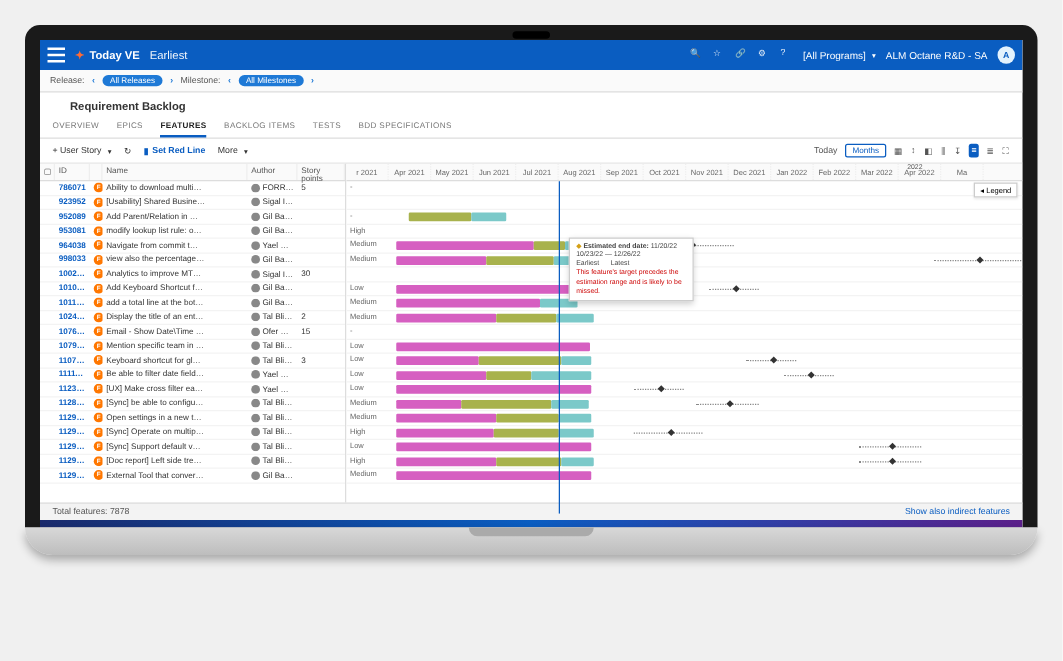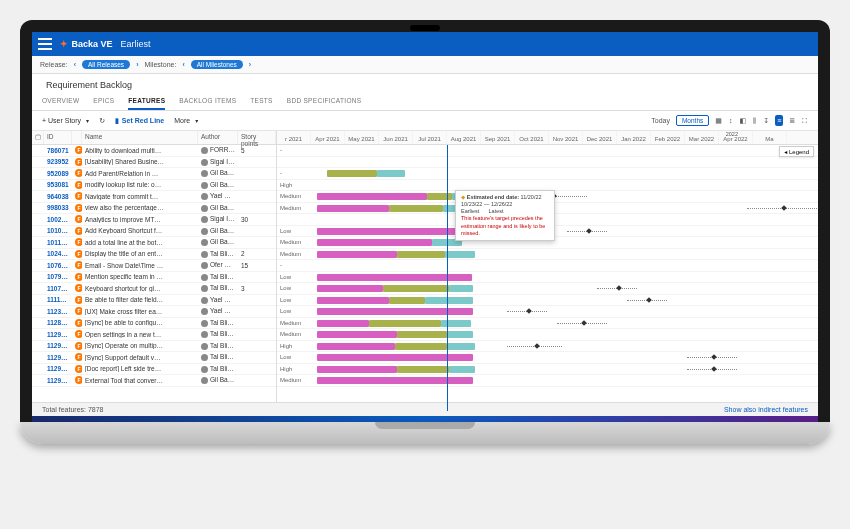--- a/index.html
+++ b/index.html
@@ -21,21 +21,21 @@
 .header-right{margin-left:auto;display:flex;align-items:center;gap:8px}
 .header-right .ic{width:10px;height:10px;opacity:.9;cursor:pointer}
 .program-select{font-size:8px;display:flex;align-items:center;gap:3px;cursor:pointer}
 .avatar{width:14px;height:14px;border-radius:50%;background:#e3f2fd;color:#0a5dc1;display:flex;align-items:center;justify-content:center;font-size:7px;font-weight:bold}
 
 .filterbar{background:#fafafa;border-bottom:1px solid #ddd;height:18px;display:flex;align-items:center;padding:0 8px;gap:6px;font-size:7px}
 .filterbar .label{color:#555}
 .pill{background:#1e79d6;color:#fff;padding:1px 6px;border-radius:7px;font-size:6.5px;cursor:pointer}
 .chev{color:#1e79d6;cursor:pointer;font-weight:bold}
 
-.section-head{padding:6px 14px 3px;font-size:9px;font-weight:normal;color:#333}
+.section-head{padding:6px 24px 3px;font-size:9px;font-weight:bold;color:#333}
 .tabs{display:flex;gap:14px;padding:0 10px;border-bottom:1px solid #ddd;font-size:6.5px;color:#777;letter-spacing:.3px}
 .tab{padding:4px 0;cursor:pointer}
 .tab.active{color:#222;border-bottom:2px solid #0a5dc1;font-weight:bold}
 
 .toolbar{display:flex;align-items:center;padding:4px 10px;gap:10px;border-bottom:1px solid #e5e5e5;font-size:7px;color:#333}
 .tb-btn{display:flex;align-items:center;gap:3px;cursor:pointer}
 .tb-btn.blue{color:#0a5dc1;font-weight:bold}
 .toolbar-right{margin-left:auto;display:flex;align-items:center;gap:5px}
 .toolbar-right .ic{cursor:pointer;color:#555;padding:1px}
 .toolbar-right .active-ic{background:#0a5dc1;color:#fff;padding:2px;border-radius:2px}
@@ -82,23 +82,33 @@
 
 <div class="laptop">
   <div class="laptop-bezel">
     <div class="camera"></div>
     <div class="screen">
 
       <div class="header">
         <div class="menu-icon"></div>
         <div class="brand">
           <span class="logo">✦</span>
-          <span>Backa VE</span>
+          <span>Today VE</span>
         </div>
         <div class="section-title">Earliest</div>
+        <div class="header-right">
+          <span class="ic">🔍</span>
+          <span class="ic">☆</span>
+          <span class="ic">🔗</span>
+          <span class="ic">⚙</span>
+          <span class="ic">?</span>
+          <span class="program-select caret-down">[All Programs]</span>
+          <span class="program-select">ALM Octane R&amp;D - SA</span>
+          <span class="avatar">A</span>
+        </div>
       </div>
 
       <div class="filterbar">
         <span class="label">Release:</span>
         <span class="chev">‹</span>
         <span class="pill">All Releases</span>
         <span class="chev">›</span>
         <span class="label">Milestone:</span>
         <span class="chev">‹</span>
         <span class="pill">All Milestones</span>

